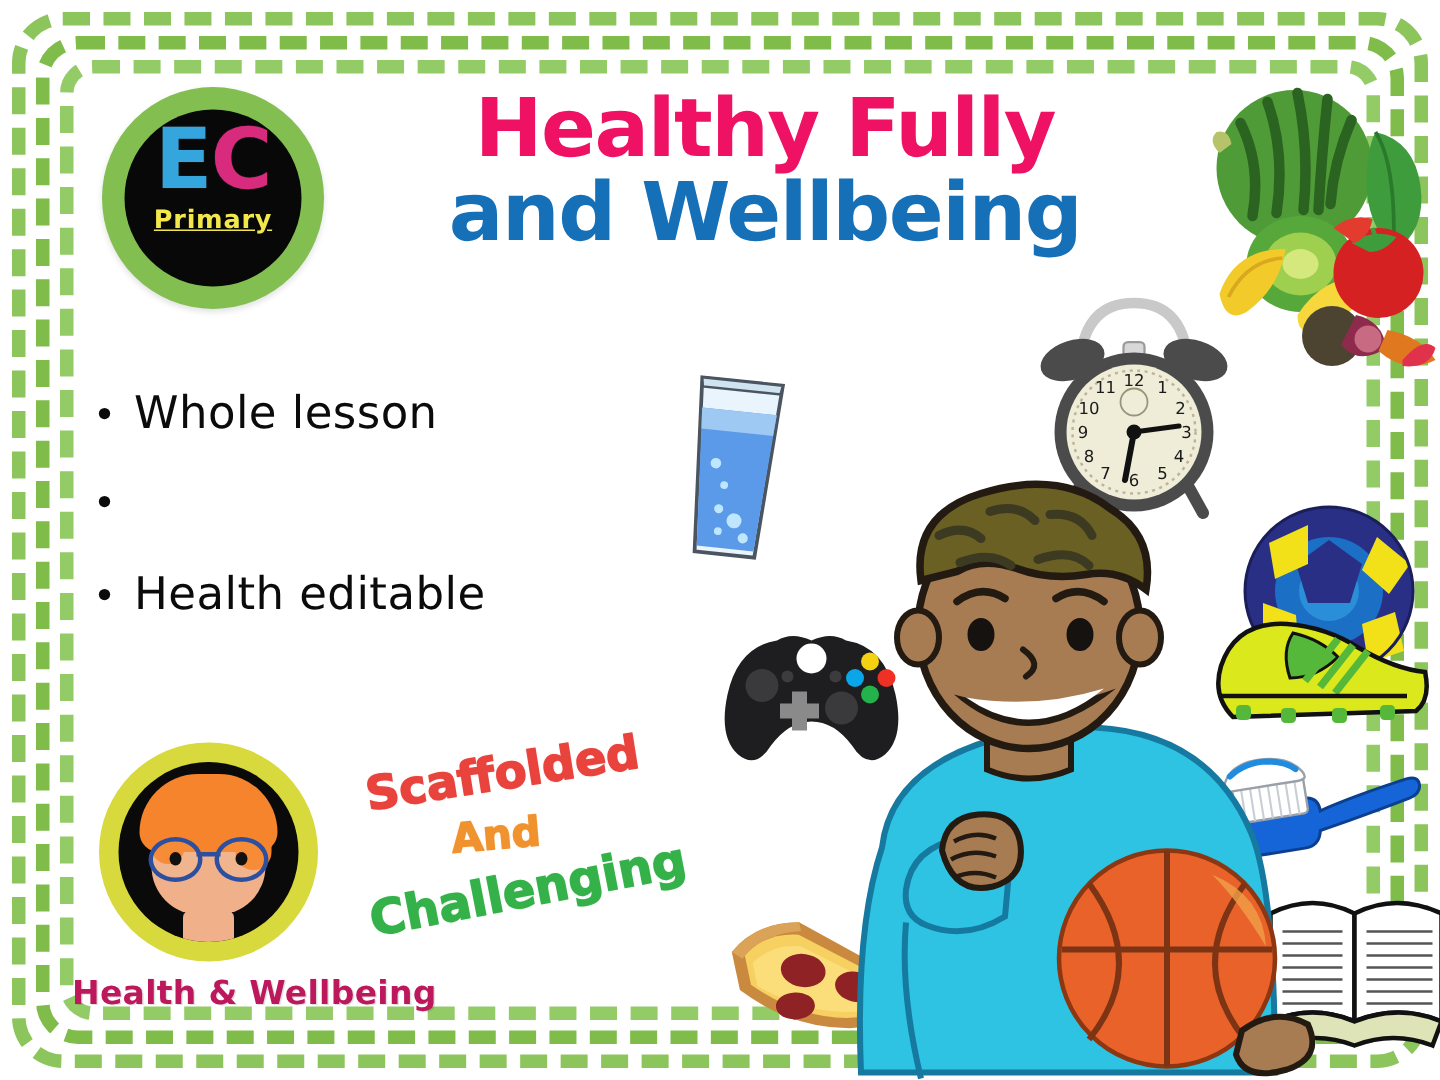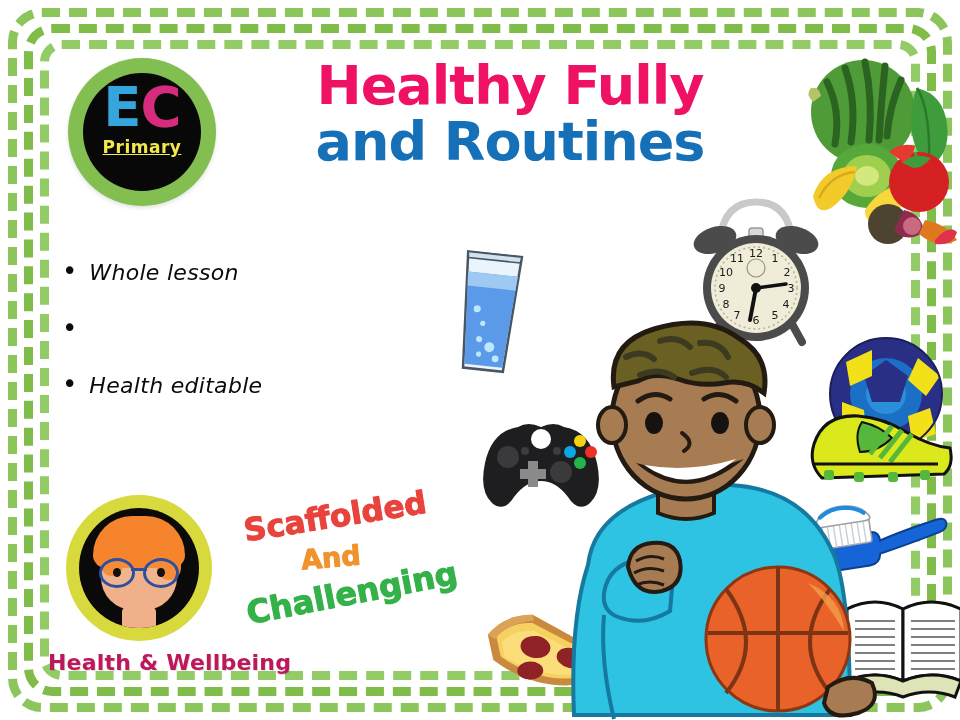--- a/index.html
+++ b/index.html
@@ -67,21 +67,21 @@
 
   
   .bullets{
     position:absolute;left:62px;top:258px;width:420px;
     font-family:"DejaVu Sans",sans-serif;
   }
   .bullet-row{
     display:flex;align-items:baseline;margin-bottom:30px;color:#0b0b0b;
   }
   .bullet-dot{font-size:26px;line-height:1;margin-right:12px;}
-  .bullet-text{font-size:22px;letter-spacing:.3px;font-style:italic;}
+  .bullet-text{font-size:30px;letter-spacing:.3px;}
 
   
   .avatar{
     position:absolute;left:66px;top:495px;width:146px;height:146px;
     border-radius:50%;background:#d7d93c;
     display:flex;align-items:center;justify-content:center;
   }
   .avatar-inner{
     width:120px;height:120px;border-radius:50%;background:#0a0a0a;
     position:relative;overflow:hidden;
@@ -195,21 +195,21 @@
     <div class="ec-inner">
       <div class="ec-letters">
         <span class="ec-e">E</span><span class="ec-c">C</span>
       </div>
       <div class="ec-primary">Primary</div>
     </div>
   </div>
 
   <div class="title-wrap">
     <div class="title-line1">Healthy Fully</div>
-    <div class="title-line2">and Routines</div>
+    <div class="title-line2">and Wellbeing</div>
   </div>
 
   <div class="bullets">
     <div class="bullet-row">
       <span class="bullet-dot">•</span>
       <span class="bullet-text">Whole lesson</span>
     </div>
     <div class="bullet-row">
       <span class="bullet-dot">•</span>
     </div>

